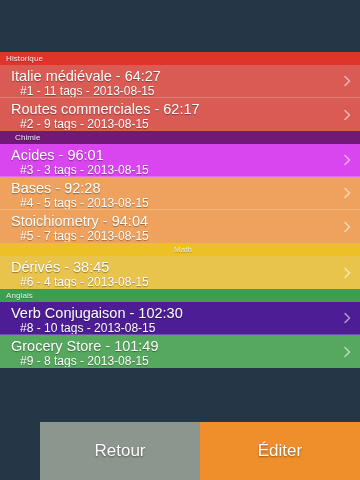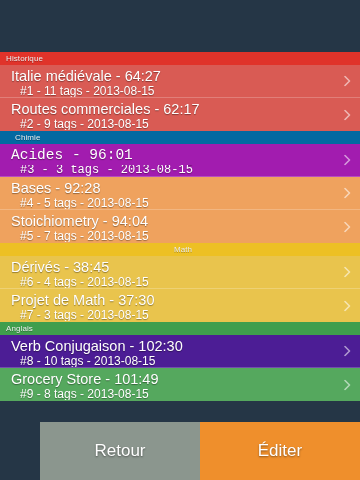--- a/index.html
+++ b/index.html
@@ -145,22 +145,22 @@
           <div class="row-title">Routes commerciales - 62:17</div>
           <div class="row-sub">#2 - 9 tags - 2013-08-15</div>
           <span class="chevron">
             <svg viewBox="0 0 7 11" width="7" height="11" aria-hidden="true">
               <path d="M1 1 L5.5 5.5 L1 10" fill="none" stroke="#ffffff" stroke-width="1.6" stroke-linecap="round" stroke-linejoin="round"></path>
             </svg>
           </span>
         </div>
       </div>
       <div class="section sec-orange">
-        <div class="section-header" style="background: #0369a1; padding-left: 15px;">Chimie</div>
-        <div class="row" style="background: #a21caf; font-family: Liberation Mono, monospace;">
+        <div class="section-header" style="background: #701a75; padding-left: 15px;">Chimie</div>
+        <div class="row" style="background: #d946ef;">
           <div class="row-title">Acides - 96:01</div>
           <div class="row-sub">#3 - 3 tags - 2013-08-15</div>
           <span class="chevron">
             <svg viewBox="0 0 7 11" width="7" height="11" aria-hidden="true">
               <path d="M1 1 L5.5 5.5 L1 10" fill="none" stroke="#ffffff" stroke-width="1.6" stroke-linecap="round" stroke-linejoin="round"></path>
             </svg>
           </span>
         </div>
         <div class="row" style="background: rgb(239, 162, 94);">
           <div class="row-title">Bases - 92:28</div>
@@ -179,29 +179,20 @@
               <path d="M1 1 L5.5 5.5 L1 10" fill="none" stroke="#ffffff" stroke-width="1.6" stroke-linecap="round" stroke-linejoin="round"></path>
             </svg>
           </span>
         </div>
       </div>
       <div class="section sec-yellow">
         <div class="section-header" style="background: rgb(237, 192, 36);">Math</div>
         <div class="row" style="background: rgb(233, 196, 77);">
           <div class="row-title">Dérivés - 38:45</div>
           <div class="row-sub">#6 - 4 tags - 2013-08-15</div>
-          <span class="chevron">
-            <svg viewBox="0 0 7 11" width="7" height="11" aria-hidden="true">
-              <path d="M1 1 L5.5 5.5 L1 10" fill="none" stroke="#ffffff" stroke-width="1.6" stroke-linecap="round" stroke-linejoin="round"></path>
-            </svg>
-          </span>
-        </div>
-        <div class="row" style="background: rgb(233, 196, 77);">
-          <div class="row-title">Projet de Math - 37:30</div>
-          <div class="row-sub">#7 - 3 tags - 2013-08-15</div>
           <span class="chevron">
             <svg viewBox="0 0 7 11" width="7" height="11" aria-hidden="true">
               <path d="M1 1 L5.5 5.5 L1 10" fill="none" stroke="#ffffff" stroke-width="1.6" stroke-linecap="round" stroke-linejoin="round"></path>
             </svg>
           </span>
         </div>
       </div>
       <div class="section sec-green">
         <div class="section-header" style="background: rgb(63, 158, 77);">Anglais</div>
         <div class="row" style="background: #4c1d95;">

